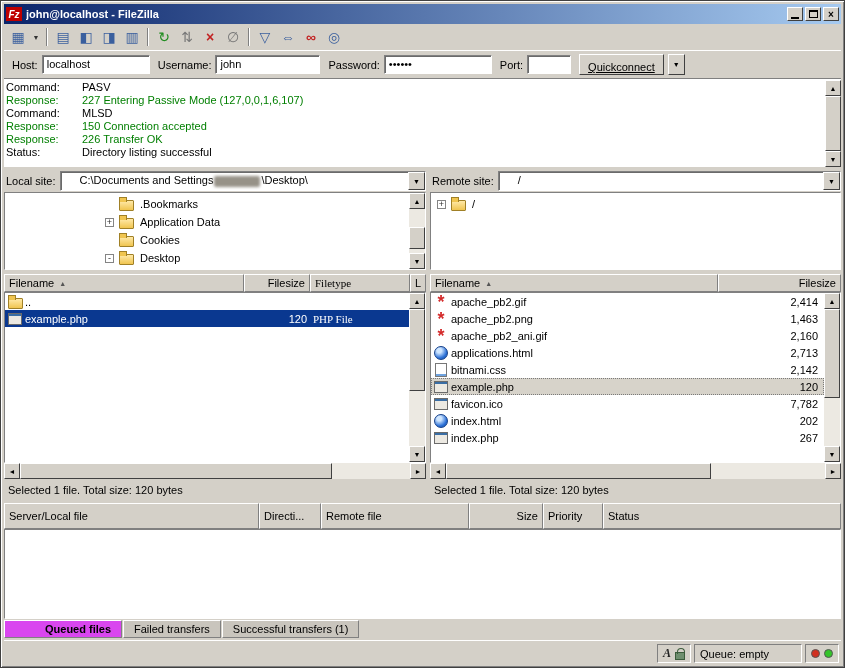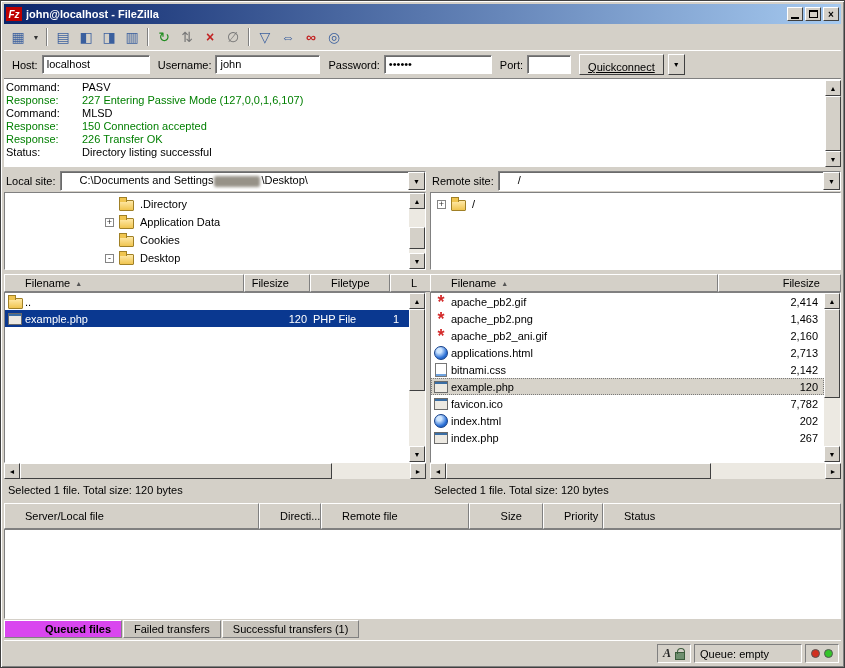--- a/index.html
+++ b/index.html
@@ -96,25 +96,25 @@
   .ic-img { color:#d42a2a; font-weight:bold; font-size:18px; line-height:20px; }
   .ic-globe::before { content:""; display:block; width:12px; height:12px; border-radius:50%;
       background:radial-gradient(circle at 35% 30%, #cfe6ff 0 20%, #2a6fd6 65%, #1b4fa0); border:1px solid #14408a; }
   .ic-page::before { content:""; display:block; width:10px; height:12px; background:#fff; border:1px solid #777;
       box-shadow: inset 0 -2px 0 #6fa3e0; }
   .ic-win::before { content:""; display:block; width:12px; height:10px; background:#ece9e2; border:1px solid #6b6b6b;
       box-shadow: inset 0 2px 0 #3a6ea5; }
 
   
   .fhdr { height:18px; flex:none; display:flex; margin-top:4px; }
-  .hc { background:#d4d0c8; border:1px solid; border-color:#fff #808080 #808080 #fff; padding:1px 20px;
+  .hc { background:#d4d0c8; border:1px solid; border-color:#fff #808080 #808080 #fff; padding:1px 4px;
         display:flex; align-items:center; overflow:hidden; white-space:nowrap; }
   .sort { font-size:7px; color:#555; margin-left:5px; }
   .cn  { width:240px; flex:none; } .cs { width:66px; flex:none; justify-content:flex-end; }
-  .ct  { width:80px; flex:none; }  .cm { flex:1; }
+  .ct  { width:100px; flex:none;font-family:Liberation Serif, serif; }  .cm { flex:1; }
   .rn  { width:288px; flex:none; } .rs { flex:1; justify-content:flex-end; }
 
   .listwrap { flex:1; display:flex; background:#fff; border:1px solid; border-color:#808080 #fff #fff #808080; overflow:hidden; }
   .flist { flex:1; overflow:hidden; }
   .fr { height:17px; display:flex; align-items:center; padding-left:2px; white-space:nowrap; }
   .cell { overflow:hidden; white-space:nowrap; display:flex; align-items:center; }
   .cell.num { justify-content:flex-end; padding-right:6px; }
   .fr.sel { background:#0a3890; color:#fff; }
   .fr.sel-gray { background:#d7d3ca; outline:1px dotted #7a7a7a; outline-offset:-1px; }
 
@@ -265,21 +265,21 @@
         <div class="combo">
           <span class="cval"><span>C:\Documents and Settings</span><span class="blur"></span><span>\Desktop\</span></span>
           <span class="dd">▼</span>
         </div>
       </div>
       <div class="treewrap">
         <div class="tree">
           <div class="trow indent100">
               <span class="exp"></span>
               <span class="ic ic-folder"></span>
-              <span>.Directory</span>
+              <span>.Bookmarks</span>
             </div>
           <div class="trow indent100">
               <span class="exp box">+</span>
               <span class="ic ic-folder"></span>
               <span>Application Data</span>
             </div>
           <div class="trow indent100">
               <span class="exp"></span>
               <span class="ic ic-folder"></span>
               <span>Cookies</span>

